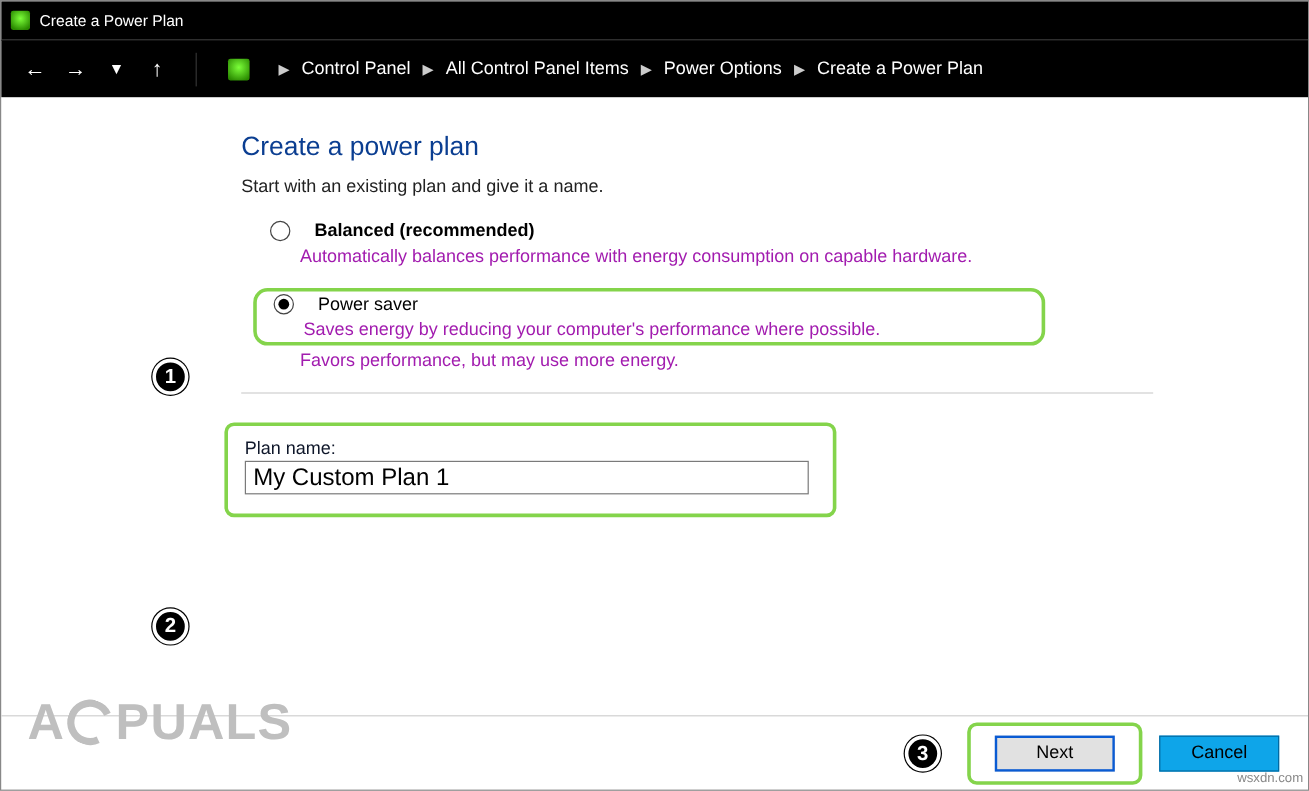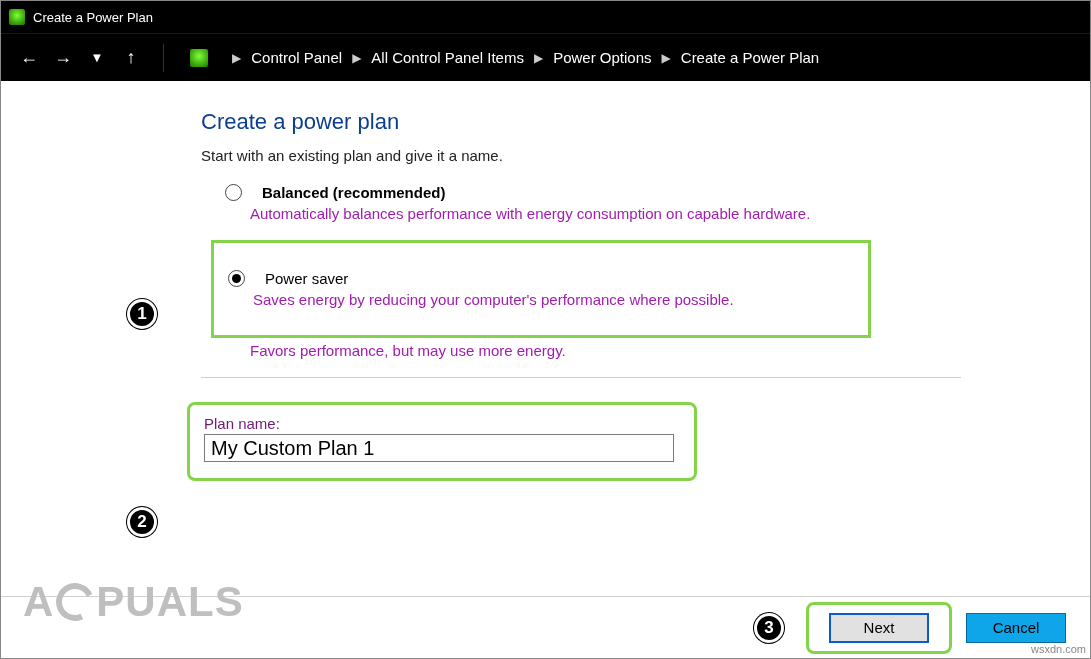--- a/index.html
+++ b/index.html
@@ -80,36 +80,36 @@
   }
   .plan-title { font-size:15px; }
   .plan-title.bold { font-weight:700; }
   .plan-desc {
     margin: 4px 0 0 25px;
     color:#a21caf;
     font-size:15px;
   }
   .highlight-box {
     border: 3px solid #84d44b;
-    border-radius: 0;
-    padding: 27px 14px;
+    border-radius: 12px;
+    padding: 2px 14px;
     margin-left: -14px;
     width: 660px;
   }
   .divider {
     height:1px; background:#cfcfcf; margin: 14px 0 24px 0; width: 760px;
   }
   .plan-name-wrap {
     border: 3px solid #84d44b;
     border-radius: 8px;
     padding: 10px 14px 16px 14px;
     width: 510px;
     margin-left: -14px;
   }
-  .label-small { font-size:15px; color:#701a75; margin-bottom:2px; }
+  .label-small { font-size:15px; color:#0f172a; margin-bottom:2px; }
   .text-input {
     width: 470px;
     height: 28px;
     border: 1px solid #7a7a7a;
     padding: 2px 6px;
     font-size: 20px;
     font-family: inherit;
   }
   .footer-bar {
     position: absolute;

